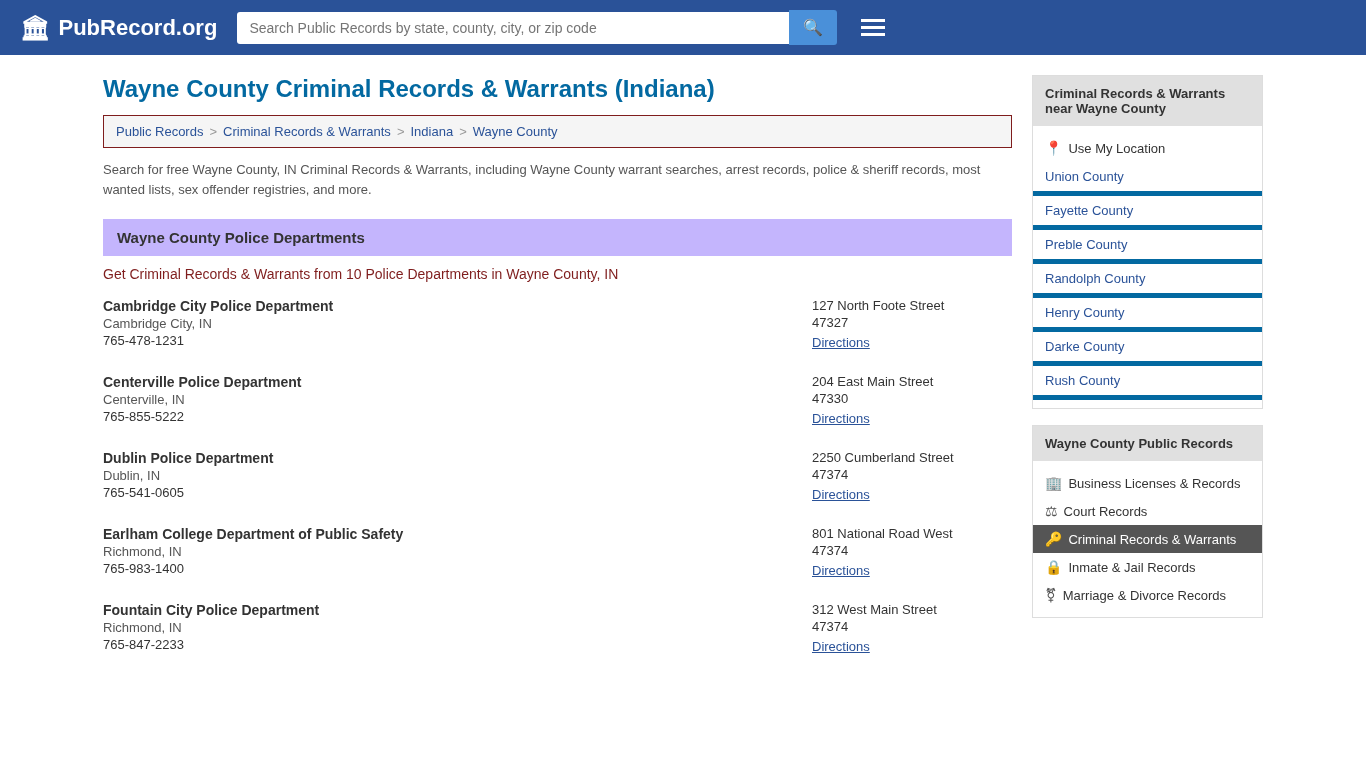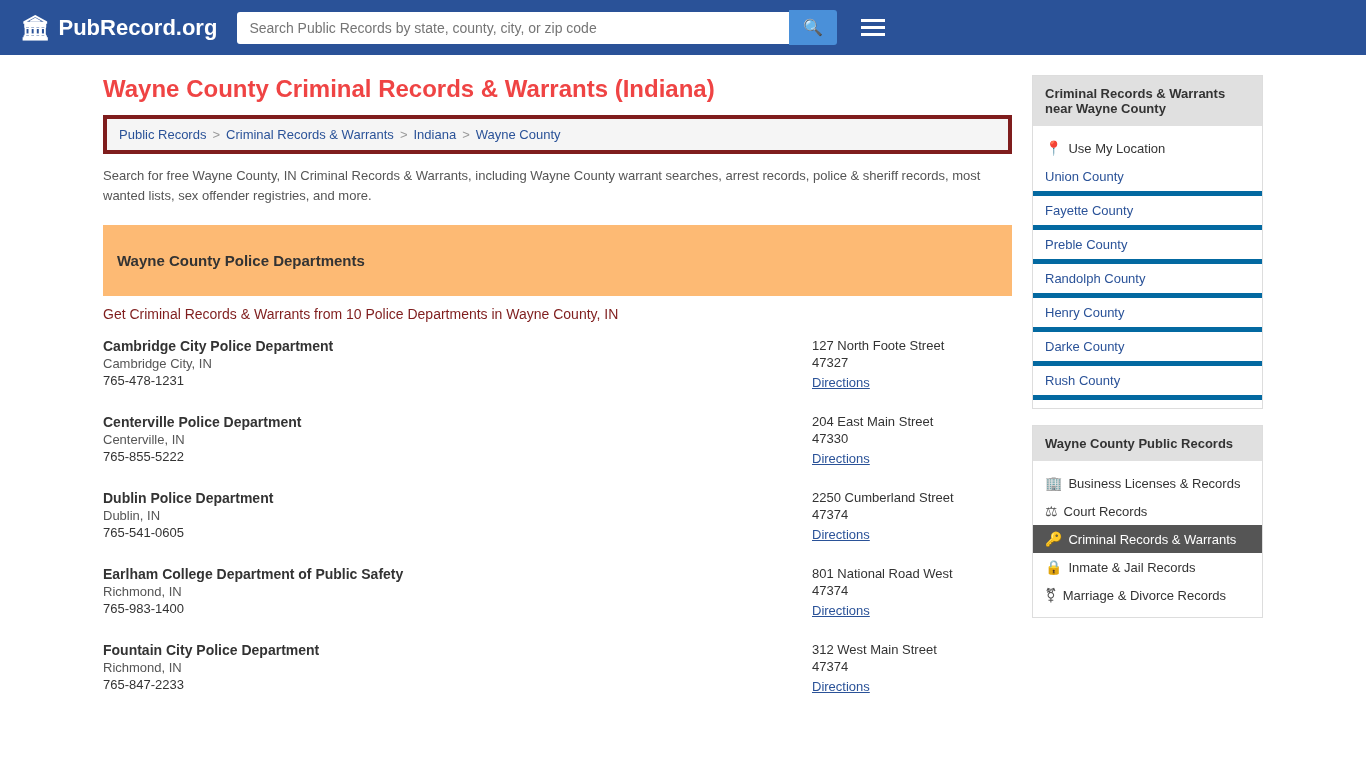--- a/index.html
+++ b/index.html
@@ -79,54 +79,54 @@
     }
     .sidebar {
       width: 231px;
       flex-shrink: 0;
     }
 
     
     .page-title {
       font-size: 24px;
       font-weight: bold;
-      color: #ef4444;
+      color: #0369a1;
       margin-bottom: 12px;
     }
 
     
     .breadcrumb {
       display: flex;
       align-items: center;
       gap: 4px;
       font-size: 13px;
       color: #555;
       background: #f5f5f5;
       padding: 8px 12px;
-      border: 4px solid #7f1d1d;
+      border: 1px solid #7f1d1d;
       margin-bottom: 12px;
     }
     .breadcrumb a {
       color: #2a5298;
       text-decoration: none;
     }
     .breadcrumb .sep { color: #999; margin: 0 2px; }
 
     
     .description {
       font-size: 13px;
       color: #555;
       margin-bottom: 20px;
       line-height: 1.5;
     }
 
     
     .section-header {
-      background: #fdba74;
-      padding: 27px 14px;
+      background: #c4b5fd;
+      padding: 10px 14px;
       font-weight: bold;
       font-size: 15px;
       color: #333;
       margin-bottom: 10px;
     }
     .section-desc {
       font-size: 14px;
       color: #7f1d1d;
       margin-bottom: 16px;
     }

